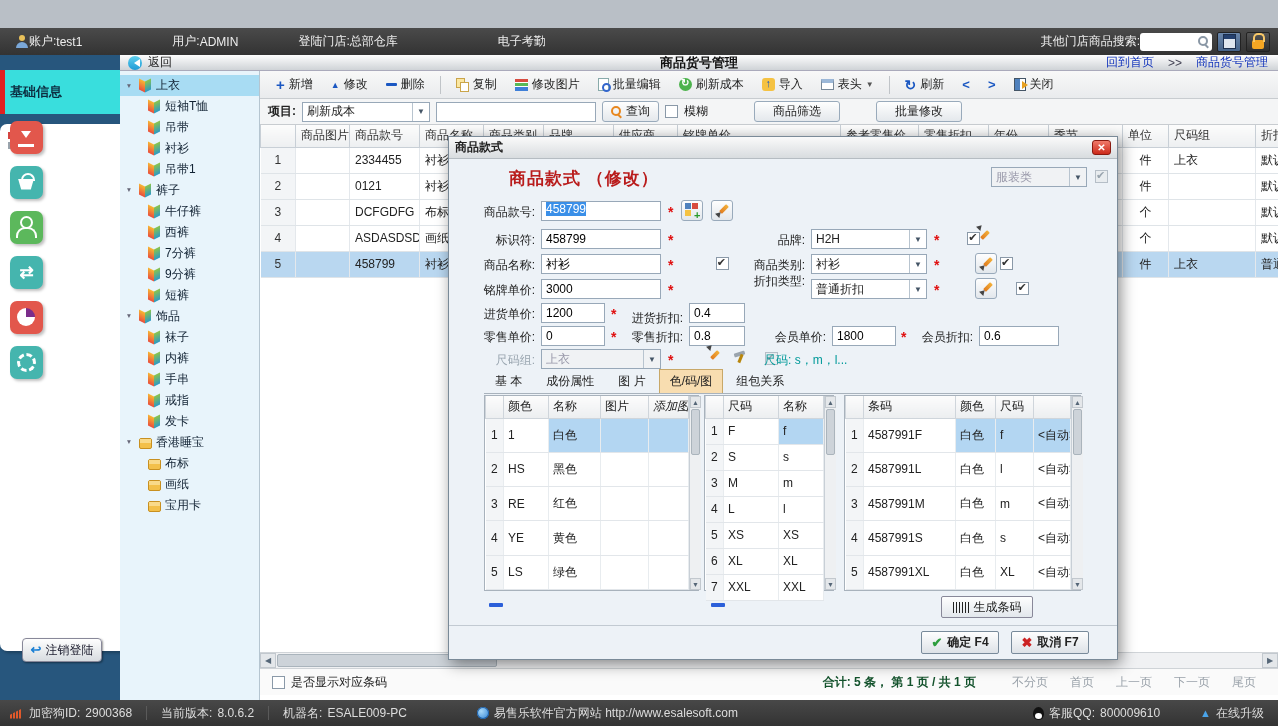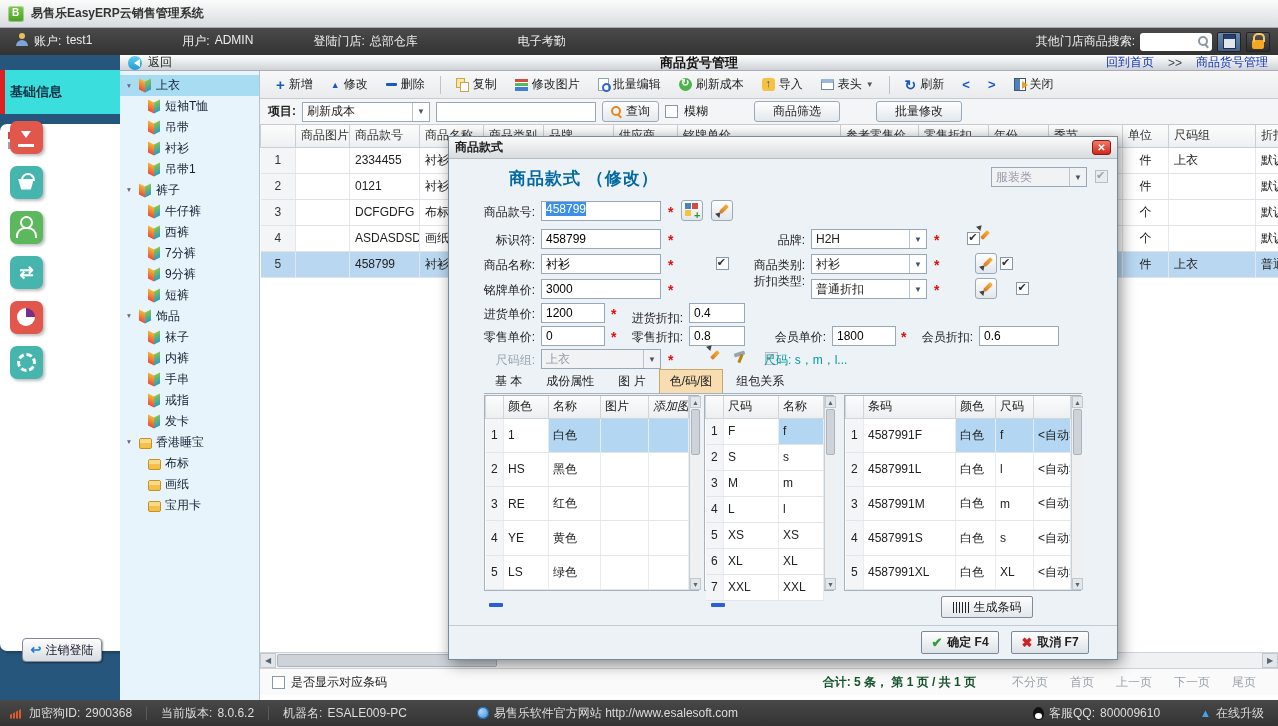--- a/index.html
+++ b/index.html
@@ -6,21 +6,21 @@
   html,body{width:1278px;height:726px;overflow:hidden}
   #stage{position:relative;width:1278px;height:726px;background:#b9bfc6;font-family:"Liberation Sans",sans-serif;font-size:12px;color:#222}
   .abs{position:absolute}
   
   .titlebar{left:0;top:0;width:1278px;height:28px;background:linear-gradient(#fbfbfb,#d9dde0);border-bottom:1px solid #aab;display:flex;align-items:center;padding-left:8px;gap:7px}
   .appicon{width:16px;height:16px;border-radius:3px;background:linear-gradient(#7ec84a,#4a9e28);box-shadow:inset 0 0 0 1px rgba(255,255,255,.4);position:relative}
   .appicon::after{content:"B";position:absolute;left:4px;top:1px;color:#fff;font-size:10px;font-weight:bold}
   .wintitle{font-weight:bold;color:#333}
   
   .acctbar{left:0;top:28px;width:1278px;height:27px;background:linear-gradient(#4a4a4a,#333);color:#eee;display:flex;align-items:center}
-  .acctbar .seg{display:flex;align-items:flex-start;gap:5px;white-space:nowrap}
+  .acctbar .seg{display:flex;align-items:center;white-space:nowrap}
   .ic-person{width:13px;height:13px;position:relative}
   .ic-person::before{content:"";position:absolute;left:3px;top:0;width:6px;height:6px;border-radius:50%;background:#e8c05a}
   .ic-person::after{content:"";position:absolute;left:0;bottom:0;width:12px;height:6px;border-radius:6px 6px 0 0;background:#7aa7d8}
   .srchwrap{display:flex;align-items:center;background:#fff;border-radius:3px;height:18px;width:72px;padding:0 3px;justify-content:flex-end}
   .ic-mag{width:11px;height:11px;position:relative;flex:0 0 11px}
   .ic-mag::before{content:"";position:absolute;left:0;top:0;width:6px;height:6px;border:2px solid #8a97a5;border-radius:50%}
   .ic-mag.or::before{border-color:#e8871e}
   .ic-mag::after{content:"";position:absolute;right:0;bottom:0;width:5px;height:2px;background:#8a97a5;transform:rotate(45deg)}
   .ic-mag.or::after{background:#e8871e}
   .srchinput{border:none;outline:none;width:52px;height:14px;font-size:11px}
@@ -129,21 +129,21 @@
   .sdiv{width:1px;height:14px;background:#5a5a5a;margin:0 14px}
   .ic-sig{width:14px;height:11px;background:linear-gradient(90deg,#e0592b 0 2px,transparent 2px 3px,#e0592b 3px 5px,transparent 5px 6px,#e0592b 6px 8px,transparent 8px 9px,#e0592b 9px 11px,transparent 11px);clip-path:polygon(0 65%,100% 0,100% 100%,0 100%)}
   .ic-globe{width:12px;height:12px;border-radius:50%;background:radial-gradient(circle at 35% 35%,#a8d8f8,#2a7fd4);box-shadow:inset 0 0 0 1px #1c5fa8}
   .ic-qq{width:11px;height:13px;background:#111;border-radius:50% 50% 45% 45%;position:relative}
   .ic-qq::after{content:"";position:absolute;left:2px;bottom:1px;width:7px;height:6px;background:#fff;border-radius:50%}
   .ic-upg{color:#4aa3e8;font-size:11px}
   
   .dialog{left:448px;top:136px;width:670px;height:524px;background:#edf2f7;border:1px solid #7a8a98;box-shadow:3px 4px 14px rgba(0,0,0,.45)}
   .dtitle{position:absolute;left:0;top:0;width:100%;height:22px;background:linear-gradient(#fafafa,#d8dcdf);border-bottom:1px solid #b5bcc2;display:flex;align-items:center;padding:0 6px;font-weight:bold;color:#222}
   .xbtn{margin-left:auto;width:19px;height:15px;background:linear-gradient(#f07a6a,#cc2a1a);border:1px solid #8a1a10;border-radius:3px;color:#fff;font-size:10px;font-weight:bold;display:flex;align-items:center;justify-content:center;line-height:10px;cursor:pointer}
-  .dheading{position:absolute;left:60px;top:30px;font-size:17px;font-weight:bold;color:#0369a1;letter-spacing:1px}
+  .dheading{position:absolute;left:60px;top:30px;font-size:17px;font-weight:bold;color:#b91c1c;letter-spacing:1px}
   .dsel{position:absolute;height:20px;background:#fff;border:1px solid #98a8b8;display:flex;align-items:center;justify-content:space-between;padding:0 4px;font-size:12px}
   .dsel.dis{background:#f0f2f4;color:#99a}
   .catsel{left:542px;top:30px;width:96px}
   .catcb{left:646px;top:33px}
   .flabel{position:absolute;text-align:right;color:#222}
   .flabel.dis{color:#9aa6b0}
   .dinput{position:absolute;height:20px;border:1px solid #98a8b8;background:#fff;padding:0 4px;font-size:12px;outline:none}
   .star{position:absolute;color:#e01010;font-weight:bold;font-size:14px;line-height:18px}
   .ibtn{position:absolute;width:22px;height:21px;background:linear-gradient(#fefefe,#e2e7ec);border:1px solid #9ab;border-radius:3px;display:flex;align-items:center;justify-content:center;cursor:pointer}
   .ic-pen{width:13px;height:13px;position:relative}
@@ -180,24 +180,20 @@
   .fbtn{width:78px;height:23px;background:linear-gradient(#fefefe,#dde2e7);border:1px solid #788a9a;border-radius:2px;display:flex;align-items:center;justify-content:center;gap:5px;font-weight:bold;cursor:pointer}
   .ok-g{color:#2e9e3e;font-size:13px}
   .x-r{color:#cc2222;font-size:13px}
   .hl{background:#3a8fe8;color:#fff}
 </style>
 </head>
 <body>
 
 <div id="stage">
 
-  <div class="abs titlebar">
-    <span class="appicon"></span>
-    <span class="wintitle">易售乐EasyERP云销售管理系统</span>
-  </div>
 
   <div class="abs acctbar">
     <span class="seg" style="margin-left:16px">
       <span class="ic-person"></span>
       <span>账户:</span>
       <span>test1</span>
     </span>
     <span class="seg" style="margin-left:90px">
       <span>用户:</span>
       <span>ADMIN</span>

